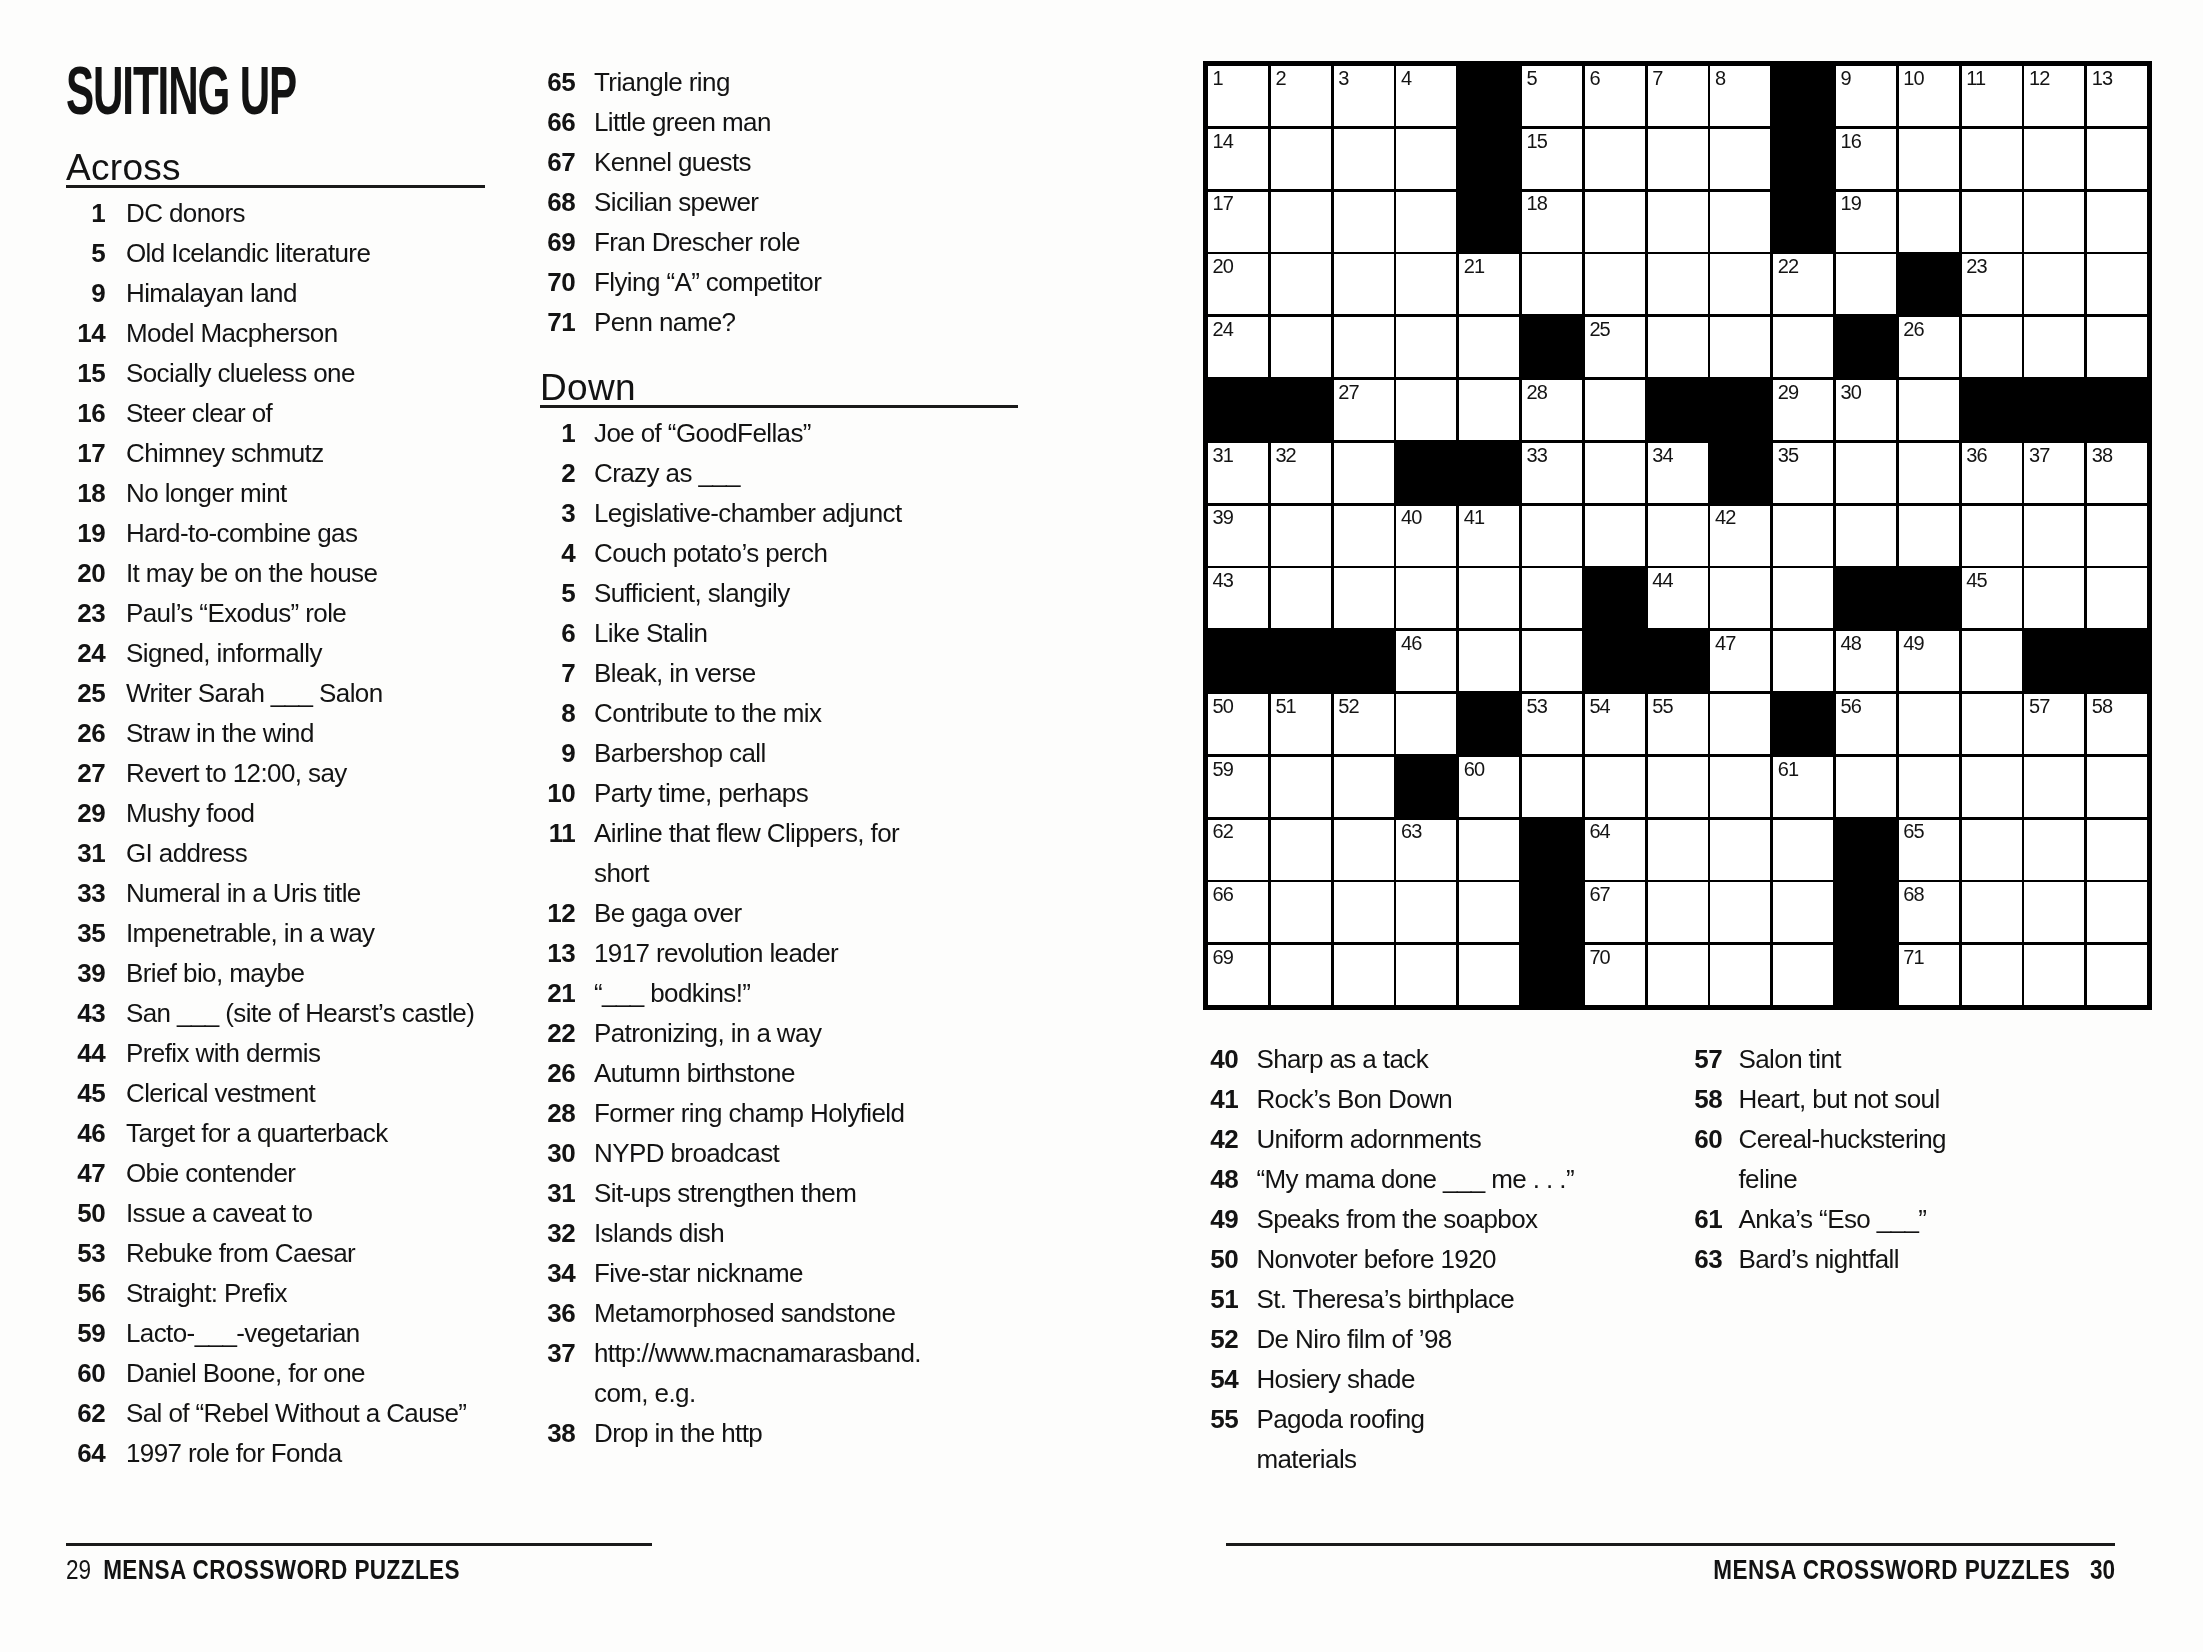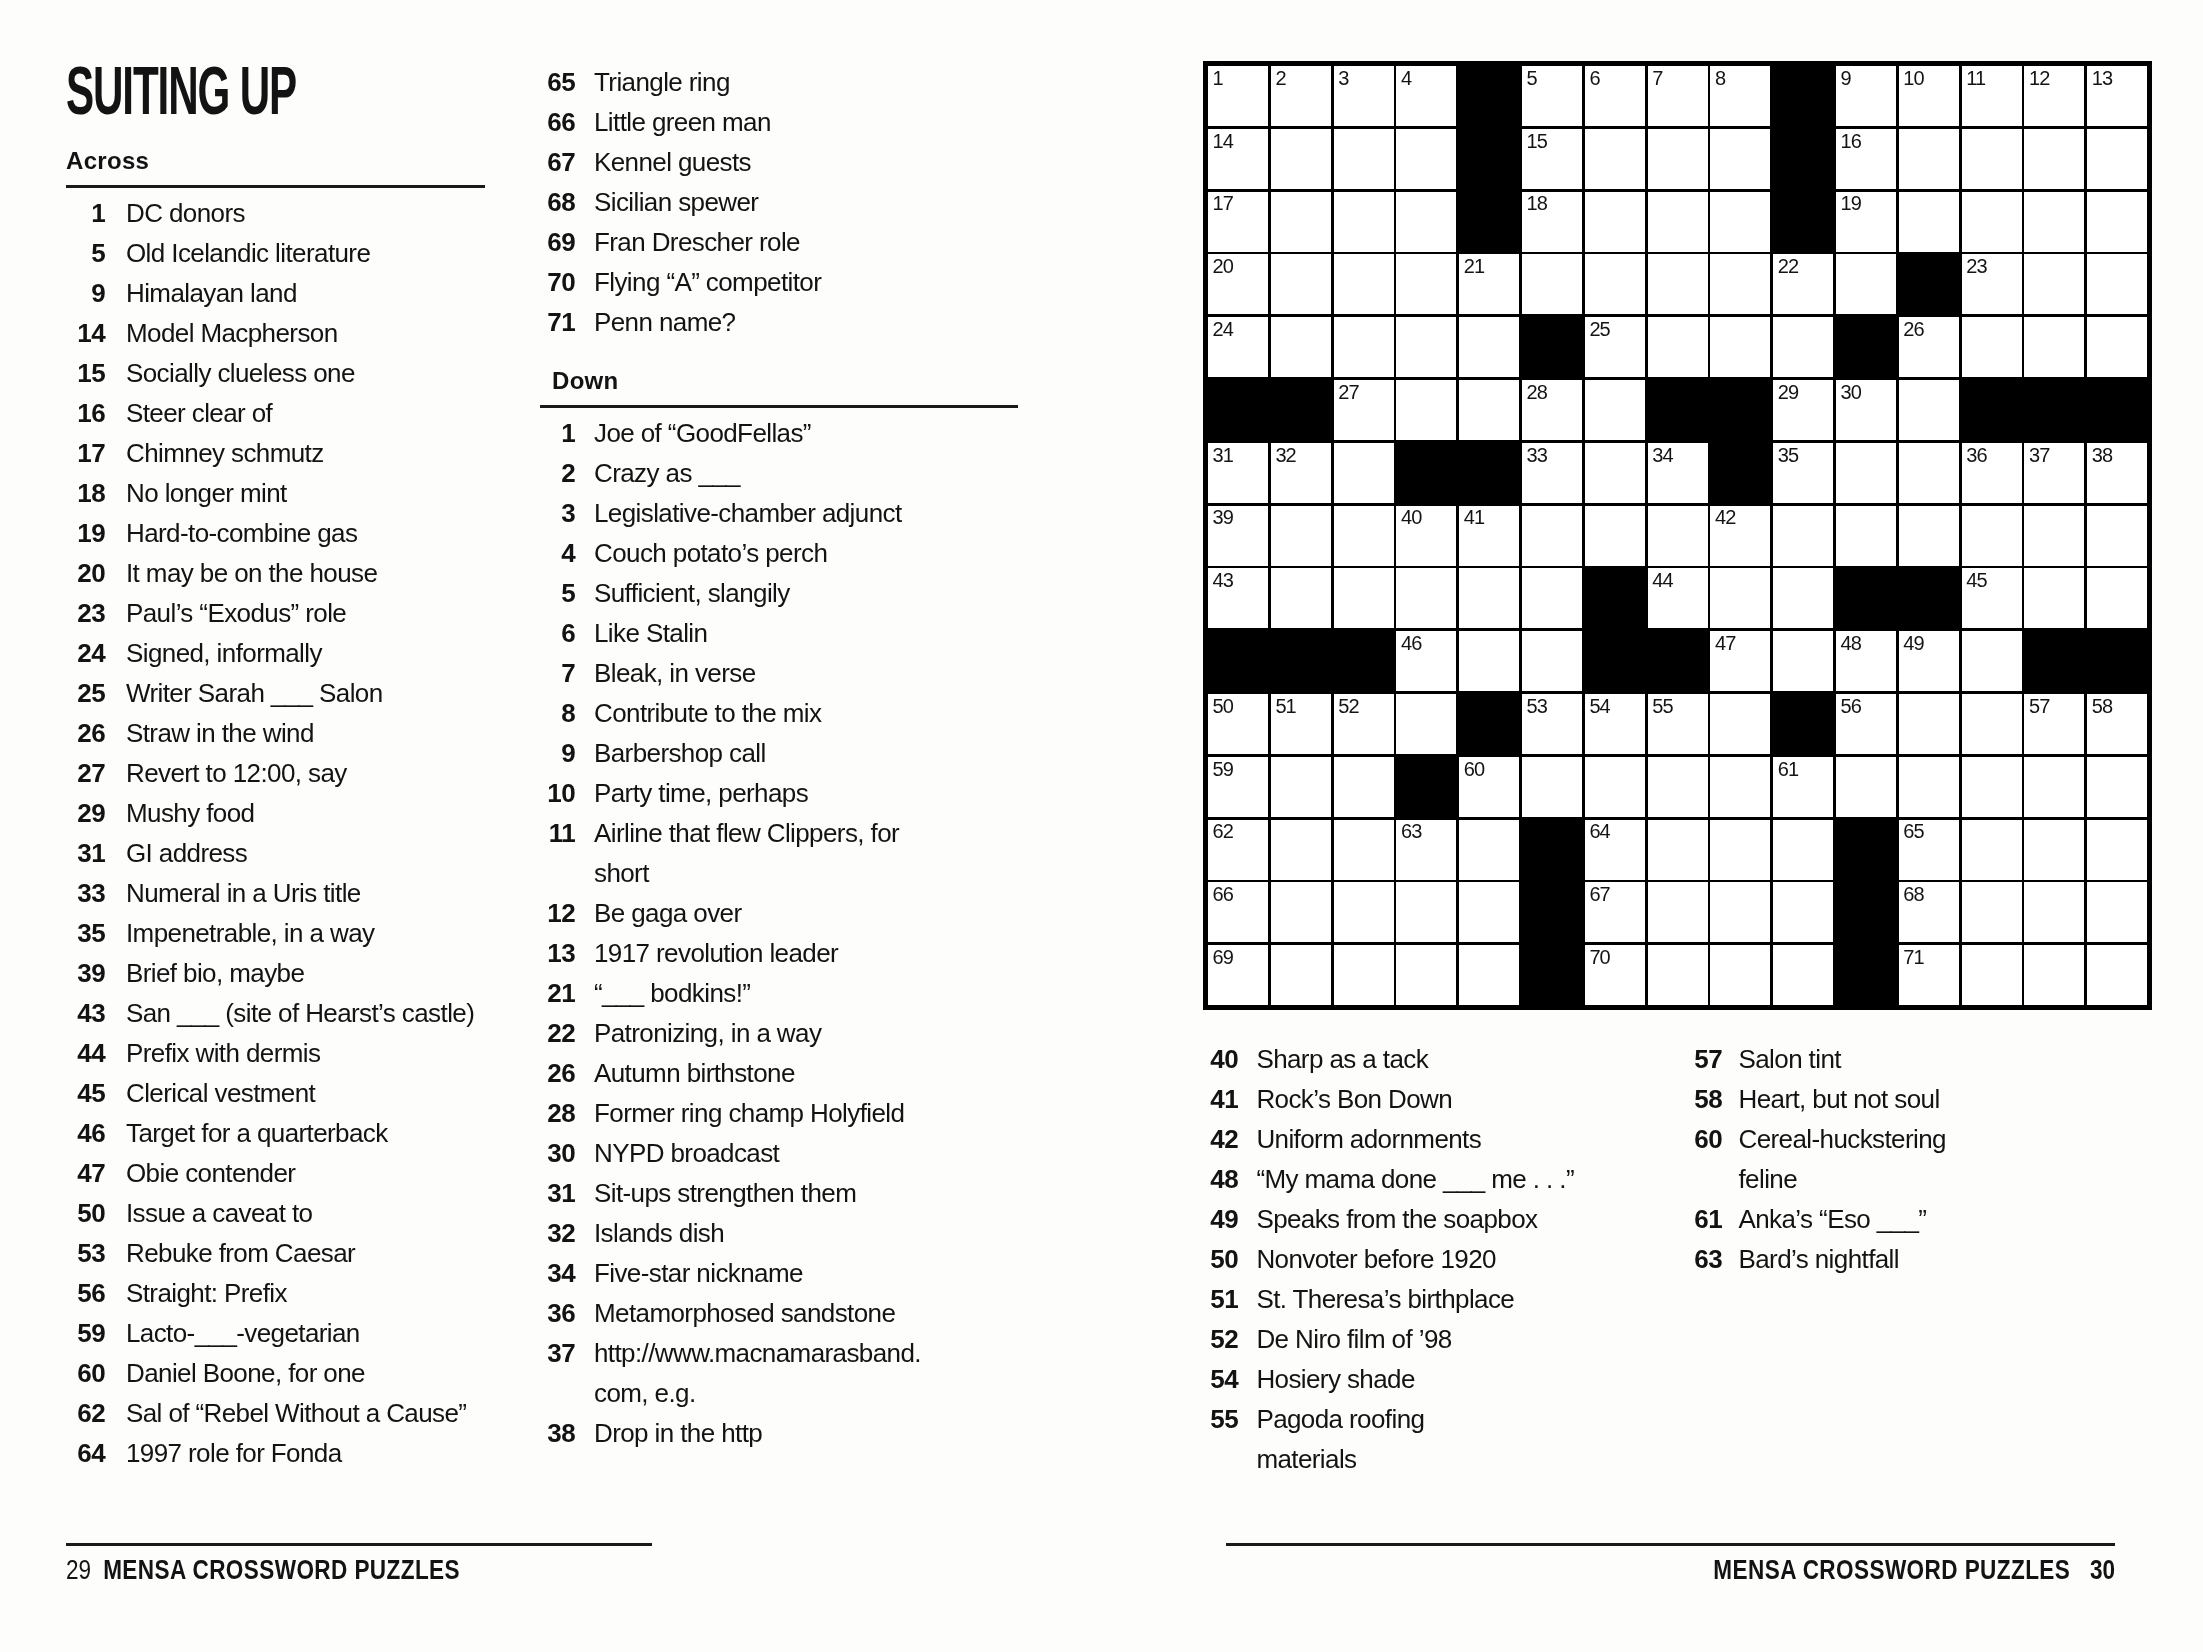--- a/index.html
+++ b/index.html
@@ -3,38 +3,38 @@
 <meta charset="utf-8">
 <style>
   html,body{margin:0;padding:0}
   body{position:relative;width:2204px;height:1653px;background:#fdfdfc;
        font-family:"Liberation Sans",sans-serif;color:#131313;overflow:hidden}
   .abs{position:absolute}
 
   #title{left:66px;top:51px;font-size:68px;font-weight:700;letter-spacing:-1.8px;
          transform:scaleX(0.62);transform-origin:left top;white-space:nowrap}
 
-  .hdr{font-size:24px;font-weight:700;letter-spacing:0.3px}
+  .hdr{font-size:37px;font-weight:400;letter-spacing:0.3px}
   .rule{position:absolute;height:2.8px;background:#1a1a1a}
 
   .clues{display:flex;flex-direction:column}
   .clue{display:flex;line-height:40px;font-size:26px;letter-spacing:-0.6px}
   .cnum{font-weight:700;text-align:right;flex:none}
   .ctext{white-space:pre}
   .col-left .cnum{width:39px;margin-right:21px}
   .col-mid .cnum{width:35px;margin-right:19px}
   .col-ra .cnum{width:35px;margin-right:18.4px}
   .col-rb .cnum{width:36px;margin-right:16.5px}
 
   #across-hdr{left:66px;top:147px}
   #across-rule{left:66px;top:185px;width:419px}
   #across-list{left:66px;top:193px}
 
   #mid-across-list{left:540px;top:62px}
-  #down-hdr{left:552px;top:367px}
+  #down-hdr{left:540px;top:367px}
   #down-rule{left:540px;top:405px;width:478px}
   #down-list{left:540px;top:413px}
 
   #grid{position:absolute;left:1203px;top:61px;display:grid;
         grid-template-columns:repeat(15,60px);grid-template-rows:repeat(15,60px);
         gap:2.8px;background:#000;border:5.5px solid #000}
   .cell{background:#fff;position:relative}
   .cell.black{background:#000}
   .cellnum{position:absolute;top:0.9px;left:4.6px;font-size:20px;letter-spacing:-0.9px;color:#141414}
 

